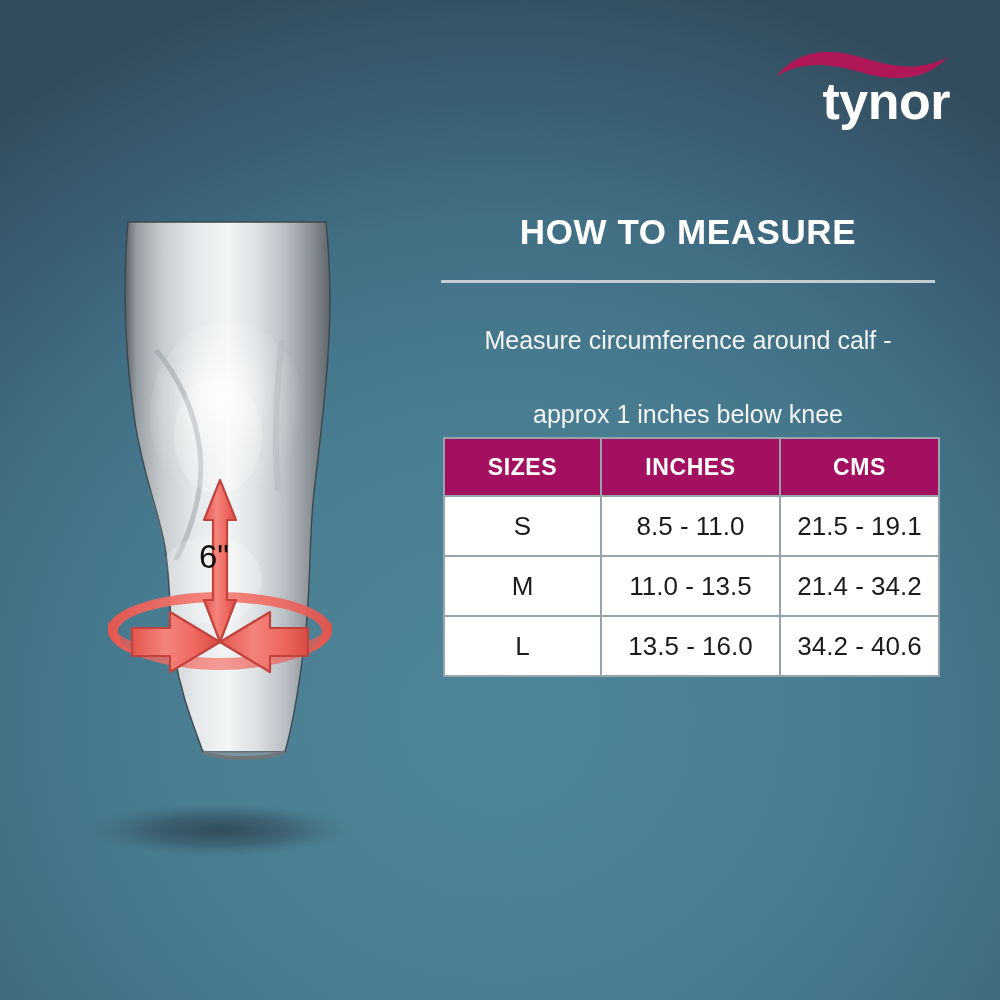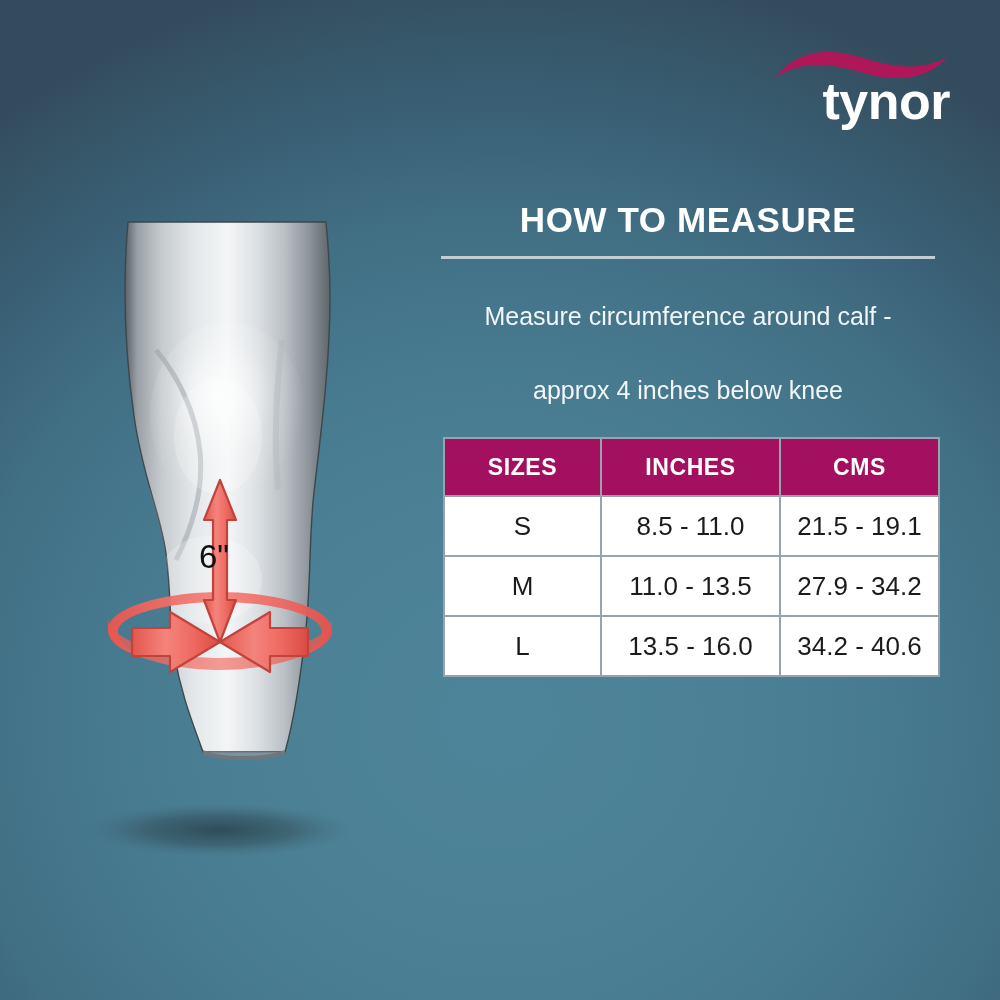--- a/index.html
+++ b/index.html
@@ -62,21 +62,21 @@
     top: 196px;
     width: 496px;
   }
   #panel-title {
     color: #ffffff;
     font-size: 35px;
     font-weight: bold;
     letter-spacing: 0.6px;
     text-align: center;
     line-height: 1.15;
-    margin: 4px;
+    margin: 16px;
     padding: 0 0 12px 0;
   }
   #panel-divider {
     height: 3px;
     background: #c3ced4;
     width: 494px;
     margin: 0 0 14px 1px;
   }
   .panel-sub-line {
     color: #f2f6f8;
@@ -264,41 +264,41 @@
       <path d="M 2,34 C 22,8 52,4 86,14 C 116,23 142,30 174,14
                C 150,40 116,38 86,29 C 54,20 26,18 2,34 Z" fill="#b01758"></path>
     </svg>
     <div id="logo-word">tynor</div>
   </div>
 
   <div id="panel">
     <h1 id="panel-title">HOW TO MEASURE</h1>
     <div id="panel-divider"></div>
     <div class="panel-sub-line">Measure circumference around calf -</div>
-    <div class="panel-sub-line">approx 4 inches below knee</div>
+    <div class="panel-sub-line">approx 1 inches below knee</div>
   </div>
 
   <table id="size-table">
     <thead>
       <tr>
         <th class="col-size">SIZES</th>
         <th class="col-inch">INCHES</th>
         <th class="col-cms">CMS</th>
       </tr>
     </thead>
     <tbody>
       <tr>
         <td>S</td>
         <td>8.5 - 11.0</td>
         <td>21.5 - 19.1</td>
       </tr>
       <tr>
         <td>M</td>
         <td>11.0 - 13.5</td>
-        <td>27.9 - 34.2</td>
+        <td>21.4 - 34.2</td>
       </tr>
       <tr>
         <td>L</td>
         <td>13.5 - 16.0</td>
         <td>34.2 - 40.6</td>
       </tr>
     </tbody>
   </table>
 
 </div>

